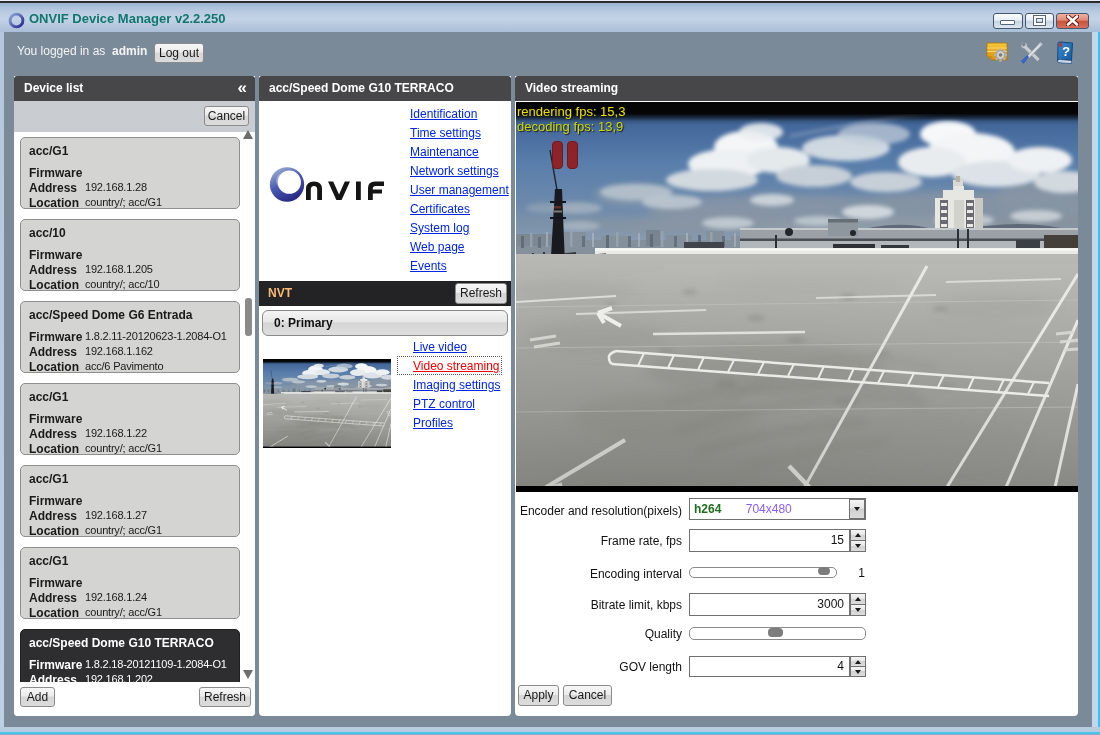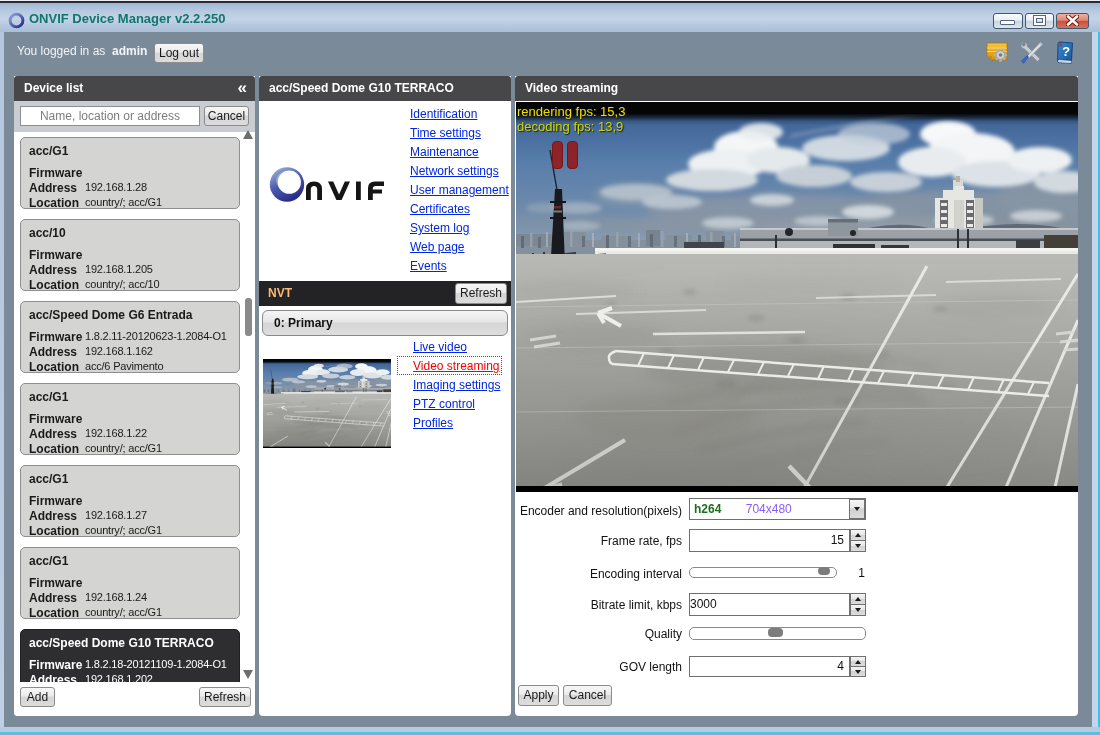--- a/index.html
+++ b/index.html
@@ -163,21 +163,20 @@
     <path d="M4,2.5 Q4,1 6,1 L18.5,2 L17.5,19.5 L5.5,18.7 Q3.5,18.5 3.6,20.2 Z" fill="url(#bookg)" stroke="#0c4078" stroke-width="0.9"></path>
     <path d="M3.6,20.2 Q3.7,18.4 5.5,18.6 L17.5,19.5 L17.3,22.5 L5.2,21.7 Q3.5,21.6 3.6,20.2 Z" fill="#e9eff6" stroke="#0c4078" stroke-width="0.7"></path>
     <path d="M4.5,20.4 L17.4,21.3" stroke="#9db8d2" stroke-width="0.7"></path>
     <path d="M5.5,2 L8,2.2 L7.6,6.5 L6.3,5 L5.2,6.2 Z" fill="#d42a1c"></path>
     <text x="12" y="15" font-family="Liberation Sans" font-size="13" font-weight="bold" fill="#ffffff" text-anchor="middle" transform="rotate(4 12 12)">?</text>
   </svg>
 
   <div class="abs panel" id="lpanel">
     <div class="phead">Device list <span style="position:absolute;right:8px;top:-1px;font-weight:bold;font-size:17px">«</span></div>
     <div class="abs" id="searchstrip"></div>
-    <div class="abs" id="searchbox">Name, location or address</div>
     <div class="abs btn" id="cancelbtn">Cancel</div>
     <div class="abs" id="cards">
       <div class="card" style="top: 5px;">
         <b class="t">acc/G1</b>
         <div class="crow" style="top:28px"><b>Firmware</b></div>
         <div class="crow" style="top:43px"><b>Address</b></div>
         <div class="cv" style="top:43px">192.168.1.28</div>
         <div class="crow" style="top:58px"><b>Location</b></div>
         <div class="cv" style="top:58px">country/; acc/G1</div>
       </div>
@@ -317,21 +316,21 @@
         <span class="tri-dn"></span>
       </div>
     </div>
 
     <div class="abs flabel" style="top:491px">Encoding interval</div>
     <div class="sltrack" style="top:491px;width:148px;height:11px"></div>
     <div class="slthumb" style="left:303px;top:491px;width:12px;height:8px"></div>
     <div class="abs fval" style="left:330px;top:490px;width:20px">1</div>
 
     <div class="abs flabel" style="top:522px">Bitrate limit, kbps</div>
-    <div class="abs finput" style="top:517px;width:161px;height:23px;line-height:21px;"><span style="margin-right:5px">3000</span></div>
+    <div class="abs finput" style="top:517px;width:161px;height:23px;line-height:21px;text-align:right"><span style="margin-right:5px">3000</span></div>
     <div class="spin" style="top:517px;height:23px">
       <div class="up" style="top:0;height:12px">
         <span class="tri-up"></span>
       </div>
       <div class="dn" style="top:11px;height:12px">
         <span class="tri-dn"></span>
       </div>
     </div>
 
     <div class="abs flabel" style="top:551px">Quality</div>

